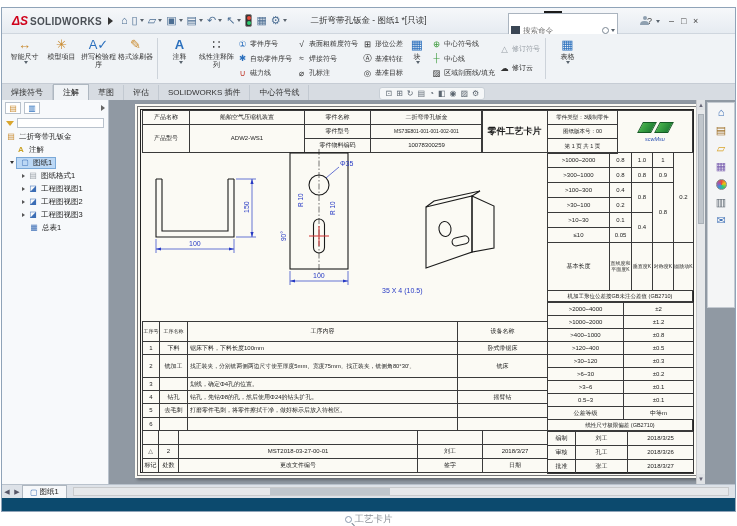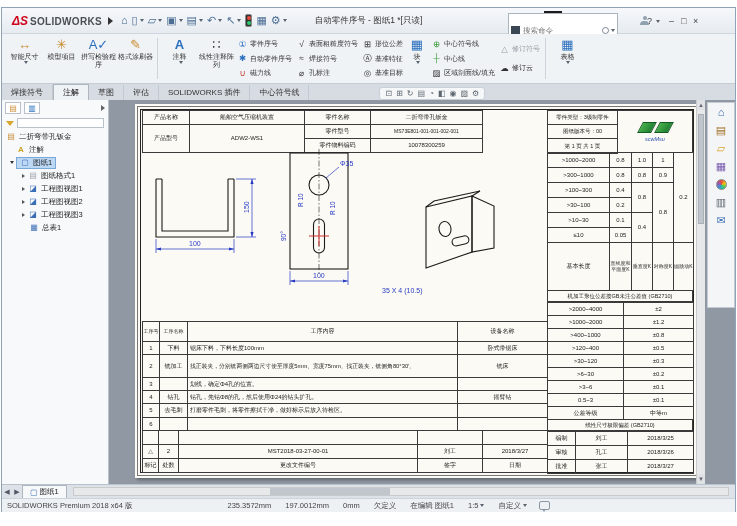--- a/index.html
+++ b/index.html
@@ -146,21 +146,21 @@
           </span>
     </div>
     <div class="qatbtn">
           <span class="g">▦</span>
         </div>
     <div class="qatbtn">
           <span class="g dark">⚙</span>
           <span class="car"></span>
         </div>
 
-    <span class="ttl">自动零件序号 - 图纸1 *[只读]</span>
+    <span class="ttl">二折弯带孔钣金 - 图纸1 *[只读]</span>
 
     <span class="tooltip-frag"></span>
     <div class="searchbox">
       <span class="cat"></span>
       <input placeholder="搜索命令" style="">
       <span class="mag"></span>
       <span class="car"></span>
     </div>
     <span class="person" style="position:absolute;left:628px;top:8px"></span>
     <span class="wbtn" style="position:absolute;left:640px;top:5px">?</span>
@@ -376,20 +376,21 @@
             <td>零件型号</td>
             <td class="wrapcell">MS73E801-001-001-002-001</td>
           </tr>
           <tr style="height:14px">
             <td>零件物料编码</td>
             <td>10078300259</td>
           </tr>
         </tbody>
             </table>
 
+        <div class="abs noteline" style="left:346px;top:6px;width:67px;height:43px;font-size:9px;font-weight:bold">零件工艺卡片</div>
 
         <table class="abs" style="left:412px;top:6px;width:71px">
           <tbody>
                 <tr style="height:14px">
                   <td style="font-size:5.5px">零件类型：3级制零件</td>
                 </tr>
           <tr style="height:14px">
                   <td style="font-size:5.5px">图纸版本号：00</td>
                 </tr>
           <tr style="height:15px">
@@ -691,29 +692,20 @@
     <span class="navbtn">▶</span>
     <div class="sheettab">
       <span style="color:#3b6db5;font-size:8px">▢</span>
       <span>图纸1</span>
     </div>
     <div class="hscroll">
           <div class="hthumb"></div>
         </div>
   </div>
 
-  <div class="statusbar">
-    <span>SOLIDWORKS Premium 2018 x64 版</span>
-    <span class="gap" style="margin-left:95px">235.3572mm</span>
-    <span class="gap">197.0012mm</span>
-    <span class="gap">0mm</span>
-    <span class="gap">欠定义</span>
-    <span class="gap">在编辑 图纸1</span>
-    <span class="gap">1:5</span>
-    <span class="car"></span>
-    <span class="gap">自定义</span>
-    <span class="car"></span>
-    <span class="qtip"></span>
-  </div>
 
 </div>
 
+<div class="caption">
+  <span class="mag" style="border-color:#8a9ab0"></span>
+  <span>工艺卡片</span>
 </div>
+</div>
 
 </body></html>

